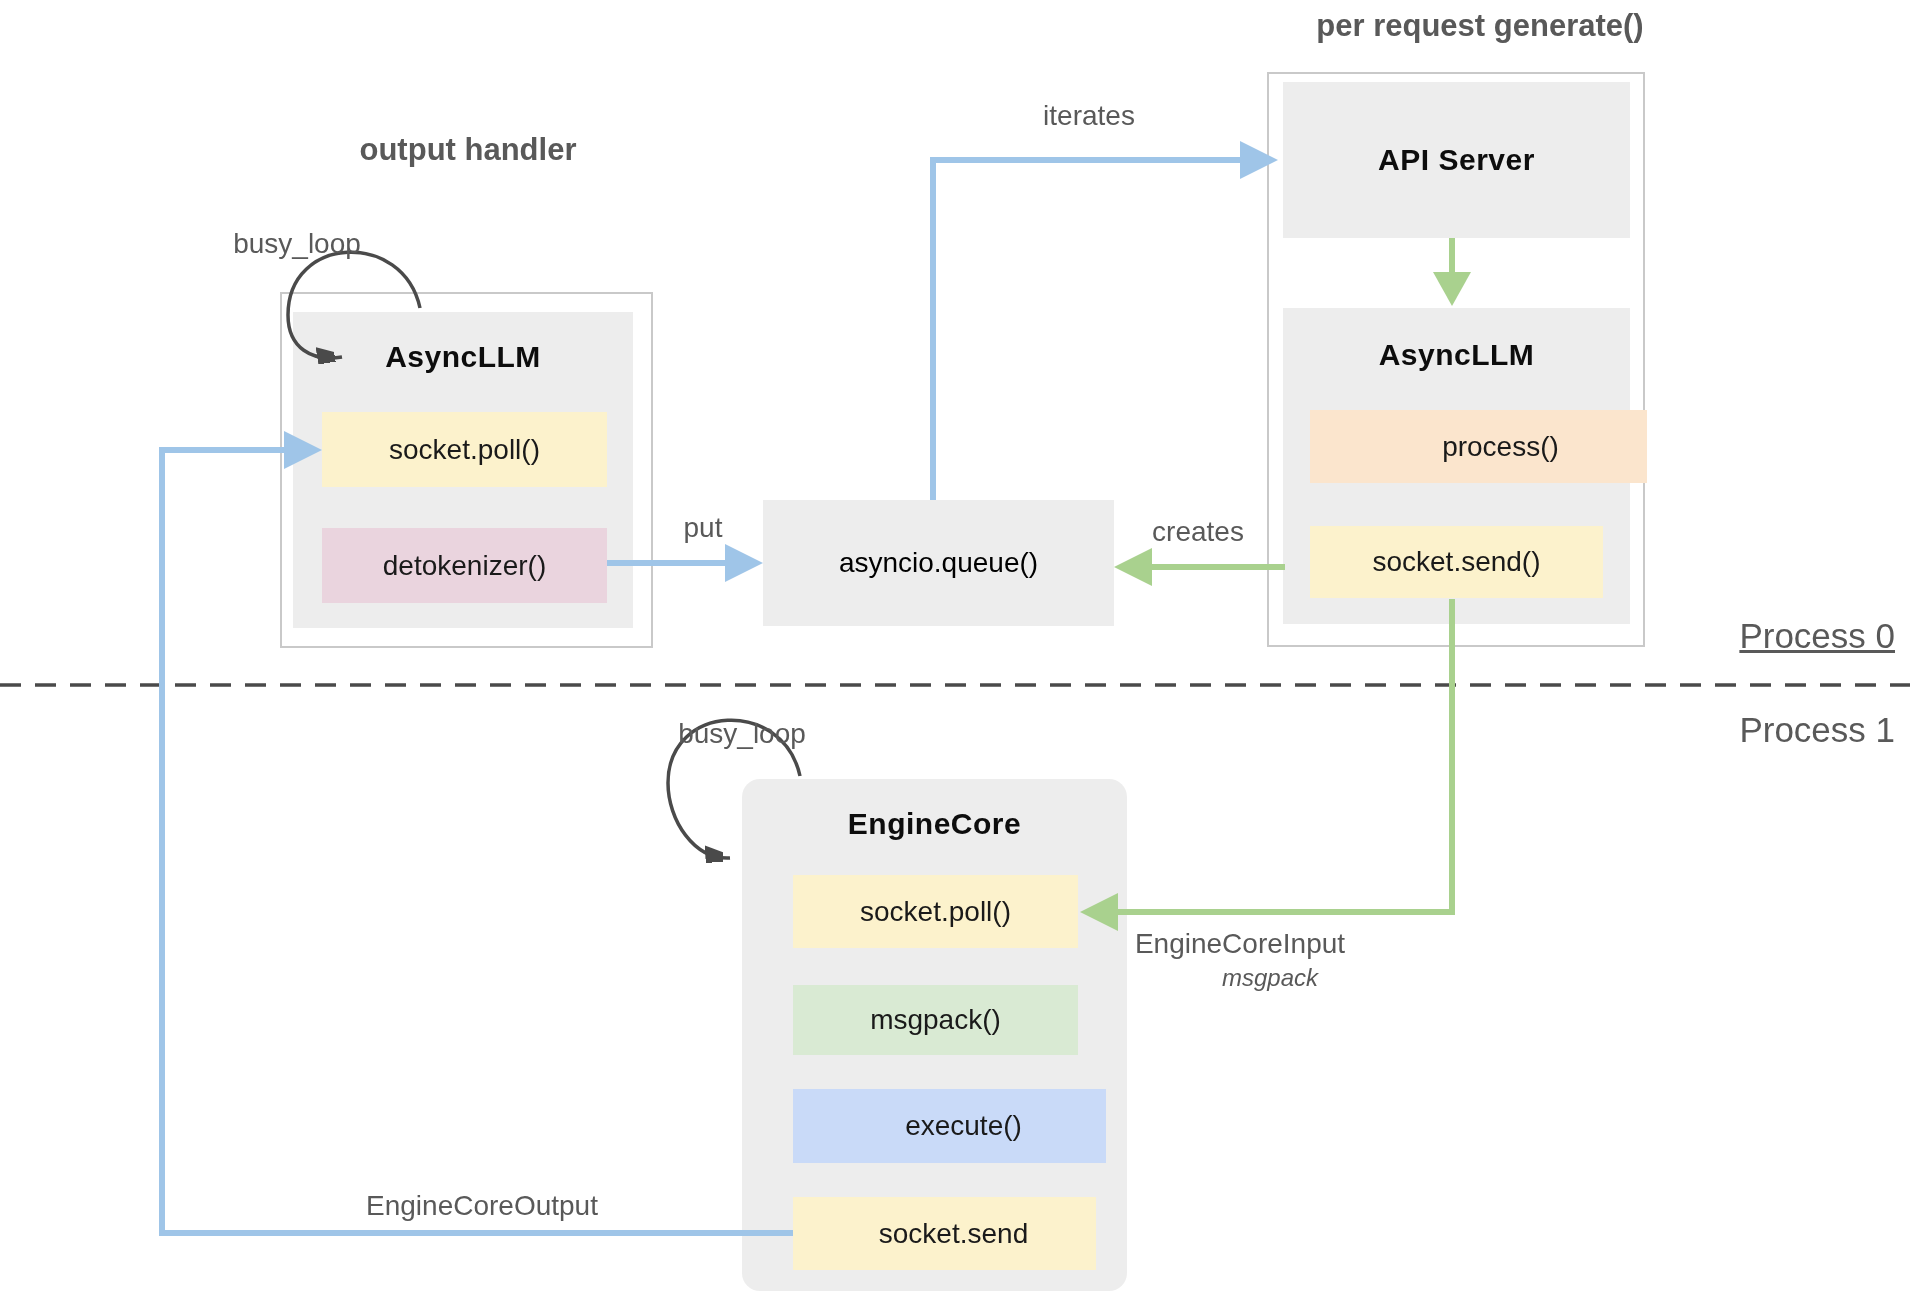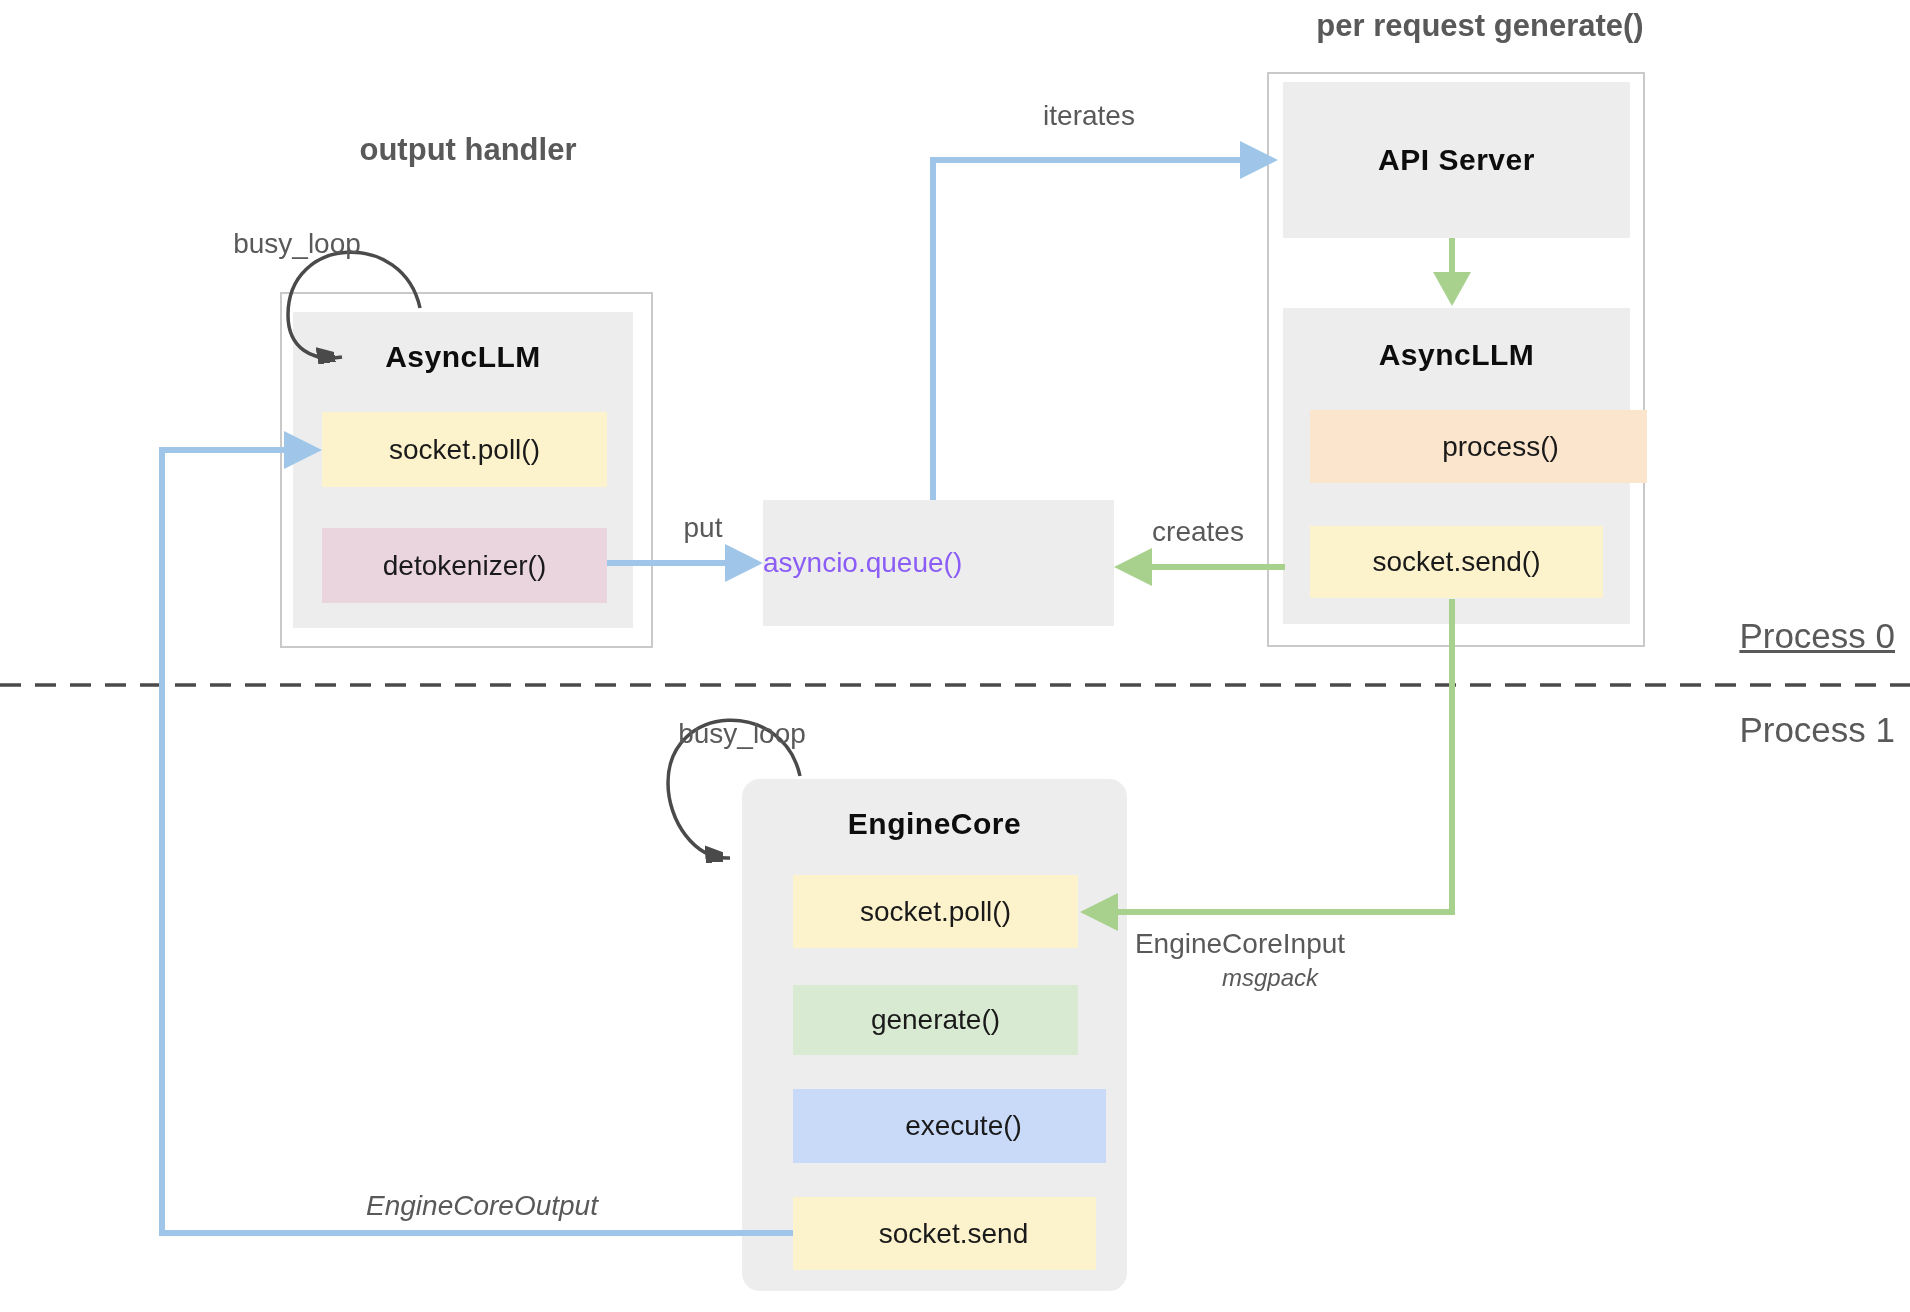--- a/index.html
+++ b/index.html
@@ -50,21 +50,21 @@
         <div class="box-title" style="top:28px;">AsyncLLM</div>
         <div class="chip yellow" style="left:29px;top:100px;width:285px;height:75px;">
           <span>socket.poll()</span>
         </div>
         <div class="chip pink" style="left:29px;top:216px;width:285px;height:75px;">
           <span>detokenizer()</span>
         </div>
       </div>
     </div>
 
-    <div class="gray-box" style="left:763px;top:500px;width:351px;height:126px;display:flex;align-items:center;justify-content:flex-start;font-size:28px;color:#8b5cf6;">
+    <div class="gray-box" style="left:763px;top:500px;width:351px;height:126px;display:flex;align-items:center;justify-content:center;font-size:28px;color:#000000;">
       <span>asyncio.queue()</span>
     </div>
 
     <div class="outer-box" style="left:1267px;top:72px;width:378px;height:575px;">
       <div class="gray-box" style="left:14px;top:8px;width:347px;height:156px;display:flex;align-items:center;justify-content:center;">
         <span style="font-weight:bold;font-size:30px;color:#0d0d0d;letter-spacing:.5px;">API Server</span>
       </div>
       <div class="gray-box" style="left:14px;top:234px;width:347px;height:316px;">
         <div class="box-title" style="top:30px;">AsyncLLM</div>
         <div class="chip orange" style="left:27px;top:102px;width:293px;height:73px;">
@@ -75,21 +75,21 @@
         </div>
       </div>
     </div>
 
     <div class="gray-box" style="left:742px;top:779px;width:385px;height:512px;border-radius:18px;">
       <div class="box-title" style="top:28px;">EngineCore</div>
       <div class="chip yellow" style="left:51px;top:96px;width:285px;height:73px;">
         <span>socket.poll()</span>
       </div>
       <div class="chip green" style="left:51px;top:206px;width:285px;height:70px;">
-        <span>generate()</span>
+        <span>msgpack()</span>
       </div>
       <div class="chip blue" style="left:51px;top:310px;width:285px;height:74px;padding-left:28px;">
         <span>execute()</span>
       </div>
       <div class="chip yellow" style="left:51px;top:418px;width:285px;height:73px;padding-left:18px;">
         <span>socket.send</span>
       </div>
     </div>
   </div>
 
@@ -129,16 +129,16 @@
     <div class="note" style="left:197px;top:228px;width:200px;">busy_loop</div>
     <div class="note bold" style="left:1230px;top:8px;width:500px;">per request generate()</div>
     <div class="note" style="left:989px;top:100px;width:200px;">iterates</div>
     <div class="note" style="left:653px;top:512px;width:100px;">put</div>
     <div class="note" style="left:1098px;top:516px;width:200px;">creates</div>
     <div class="note big" style="left:1595px;top:616px;width:300px;text-decoration:underline;">Process 0</div>
     <div class="note big" style="left:1595px;top:710px;width:300px;">Process 1</div>
     <div class="note" style="left:642px;top:718px;width:200px;">busy_loop</div>
     <div class="note" style="left:1040px;top:928px;width:400px;">EngineCoreInput</div>
     <div class="note italic" style="left:1070px;top:964px;width:400px;">msgpack</div>
-    <div class="note" style="left:282px;top:1190px;width:400px;font-style:italic;">EngineCoreOutput</div>
+    <div class="note" style="left:282px;top:1190px;width:400px;">EngineCoreOutput</div>
   </div>
 
 </div>
 
 </body></html>

